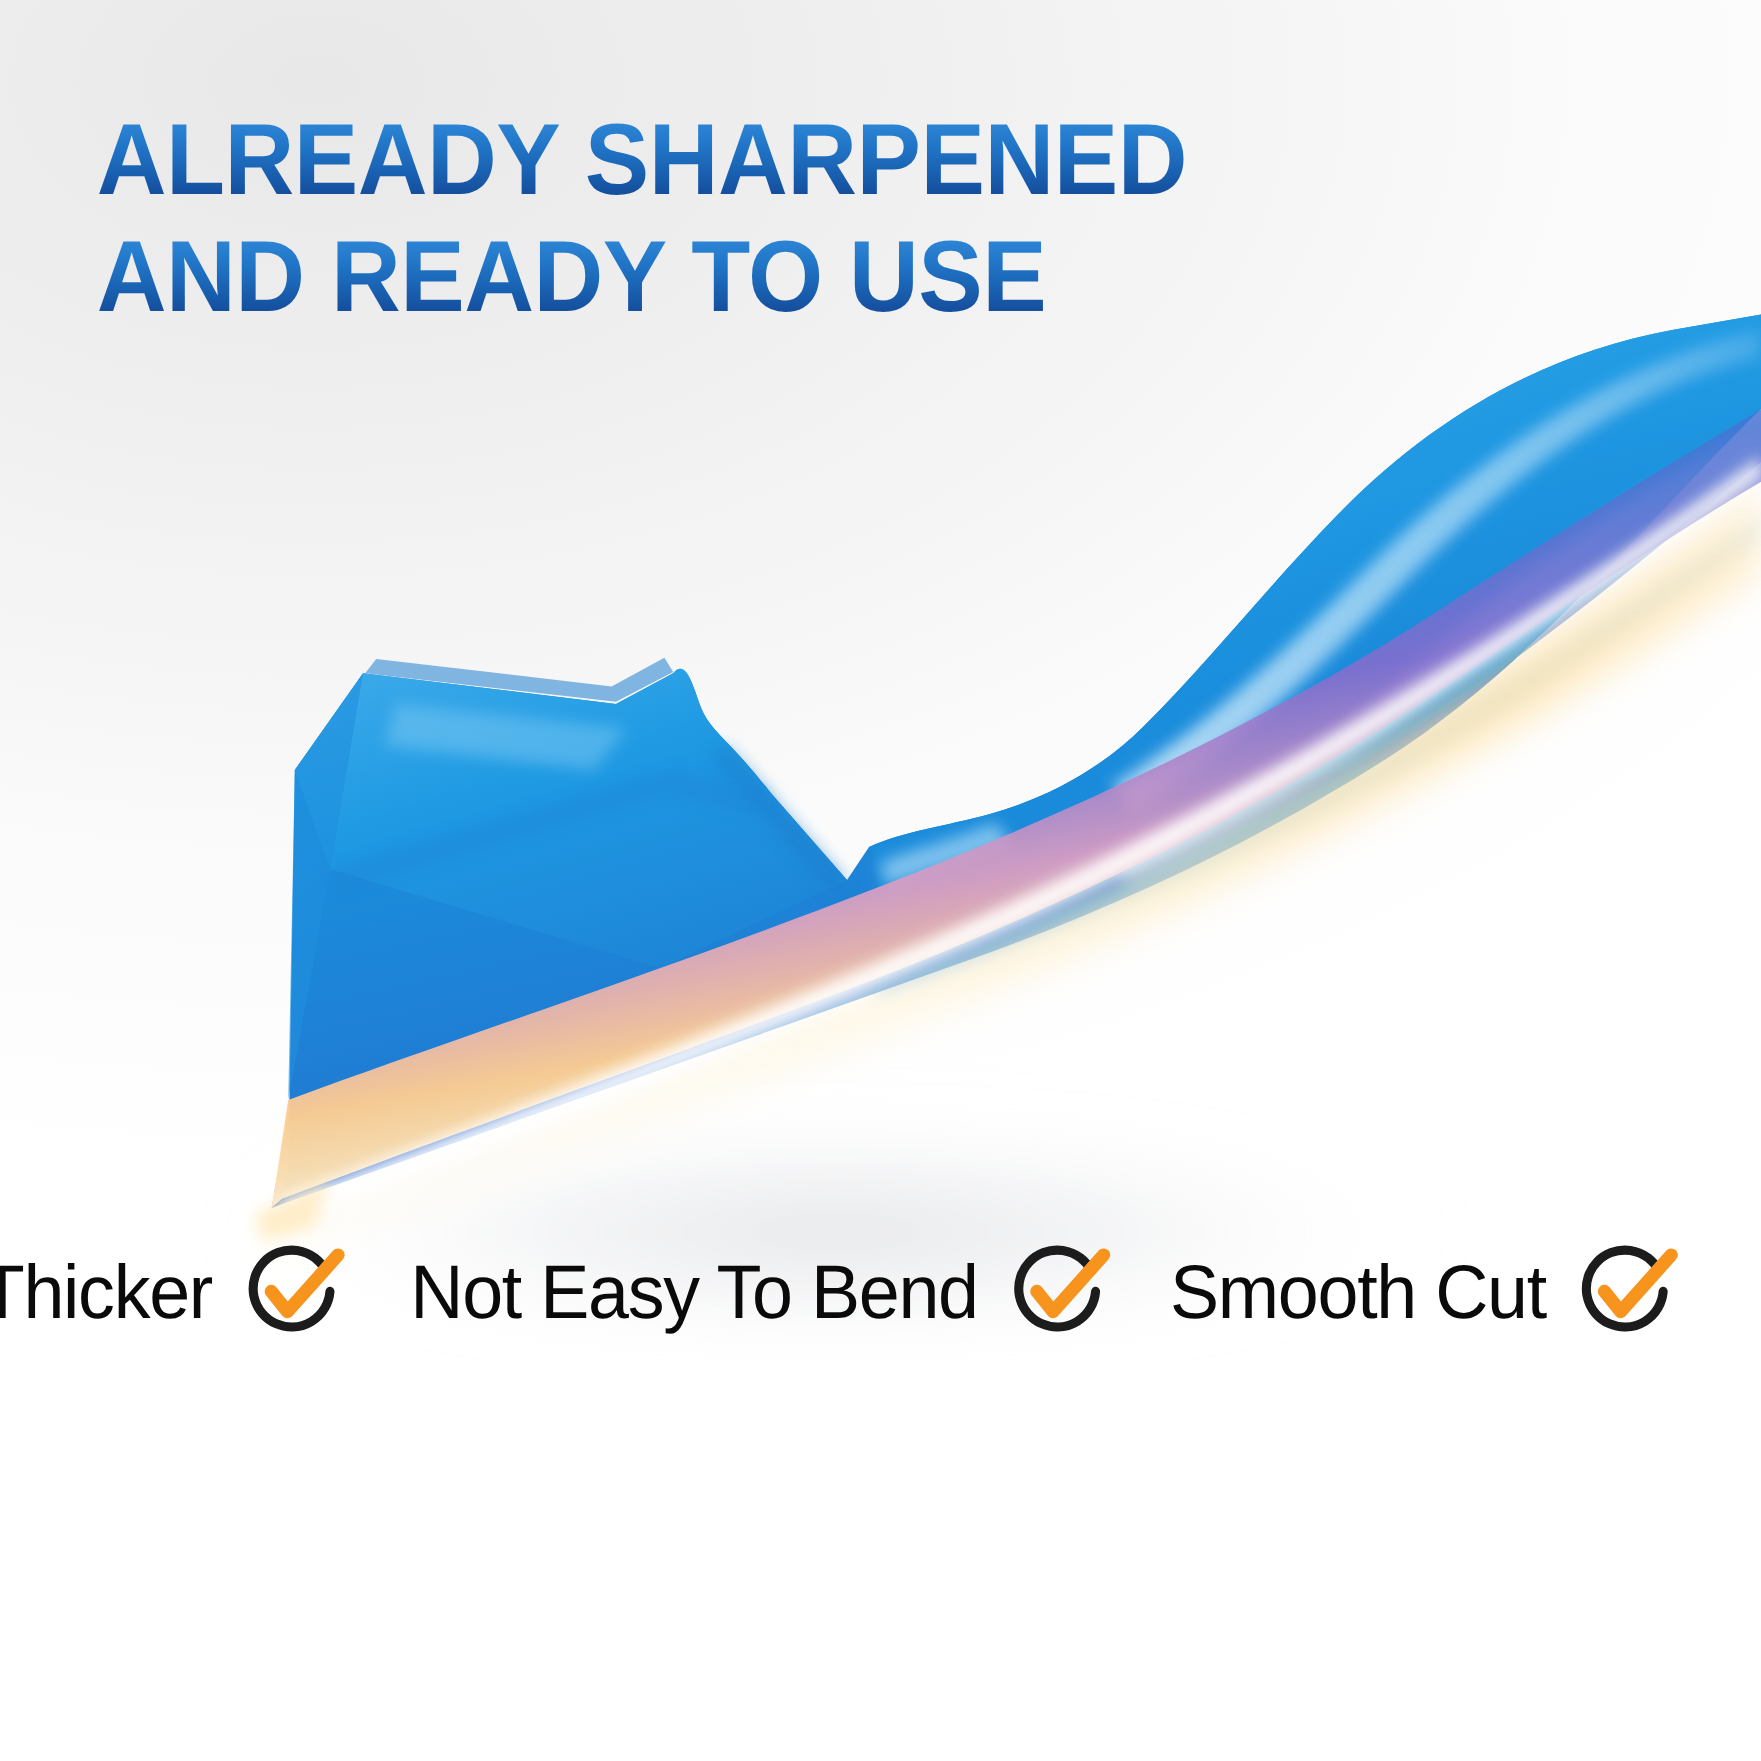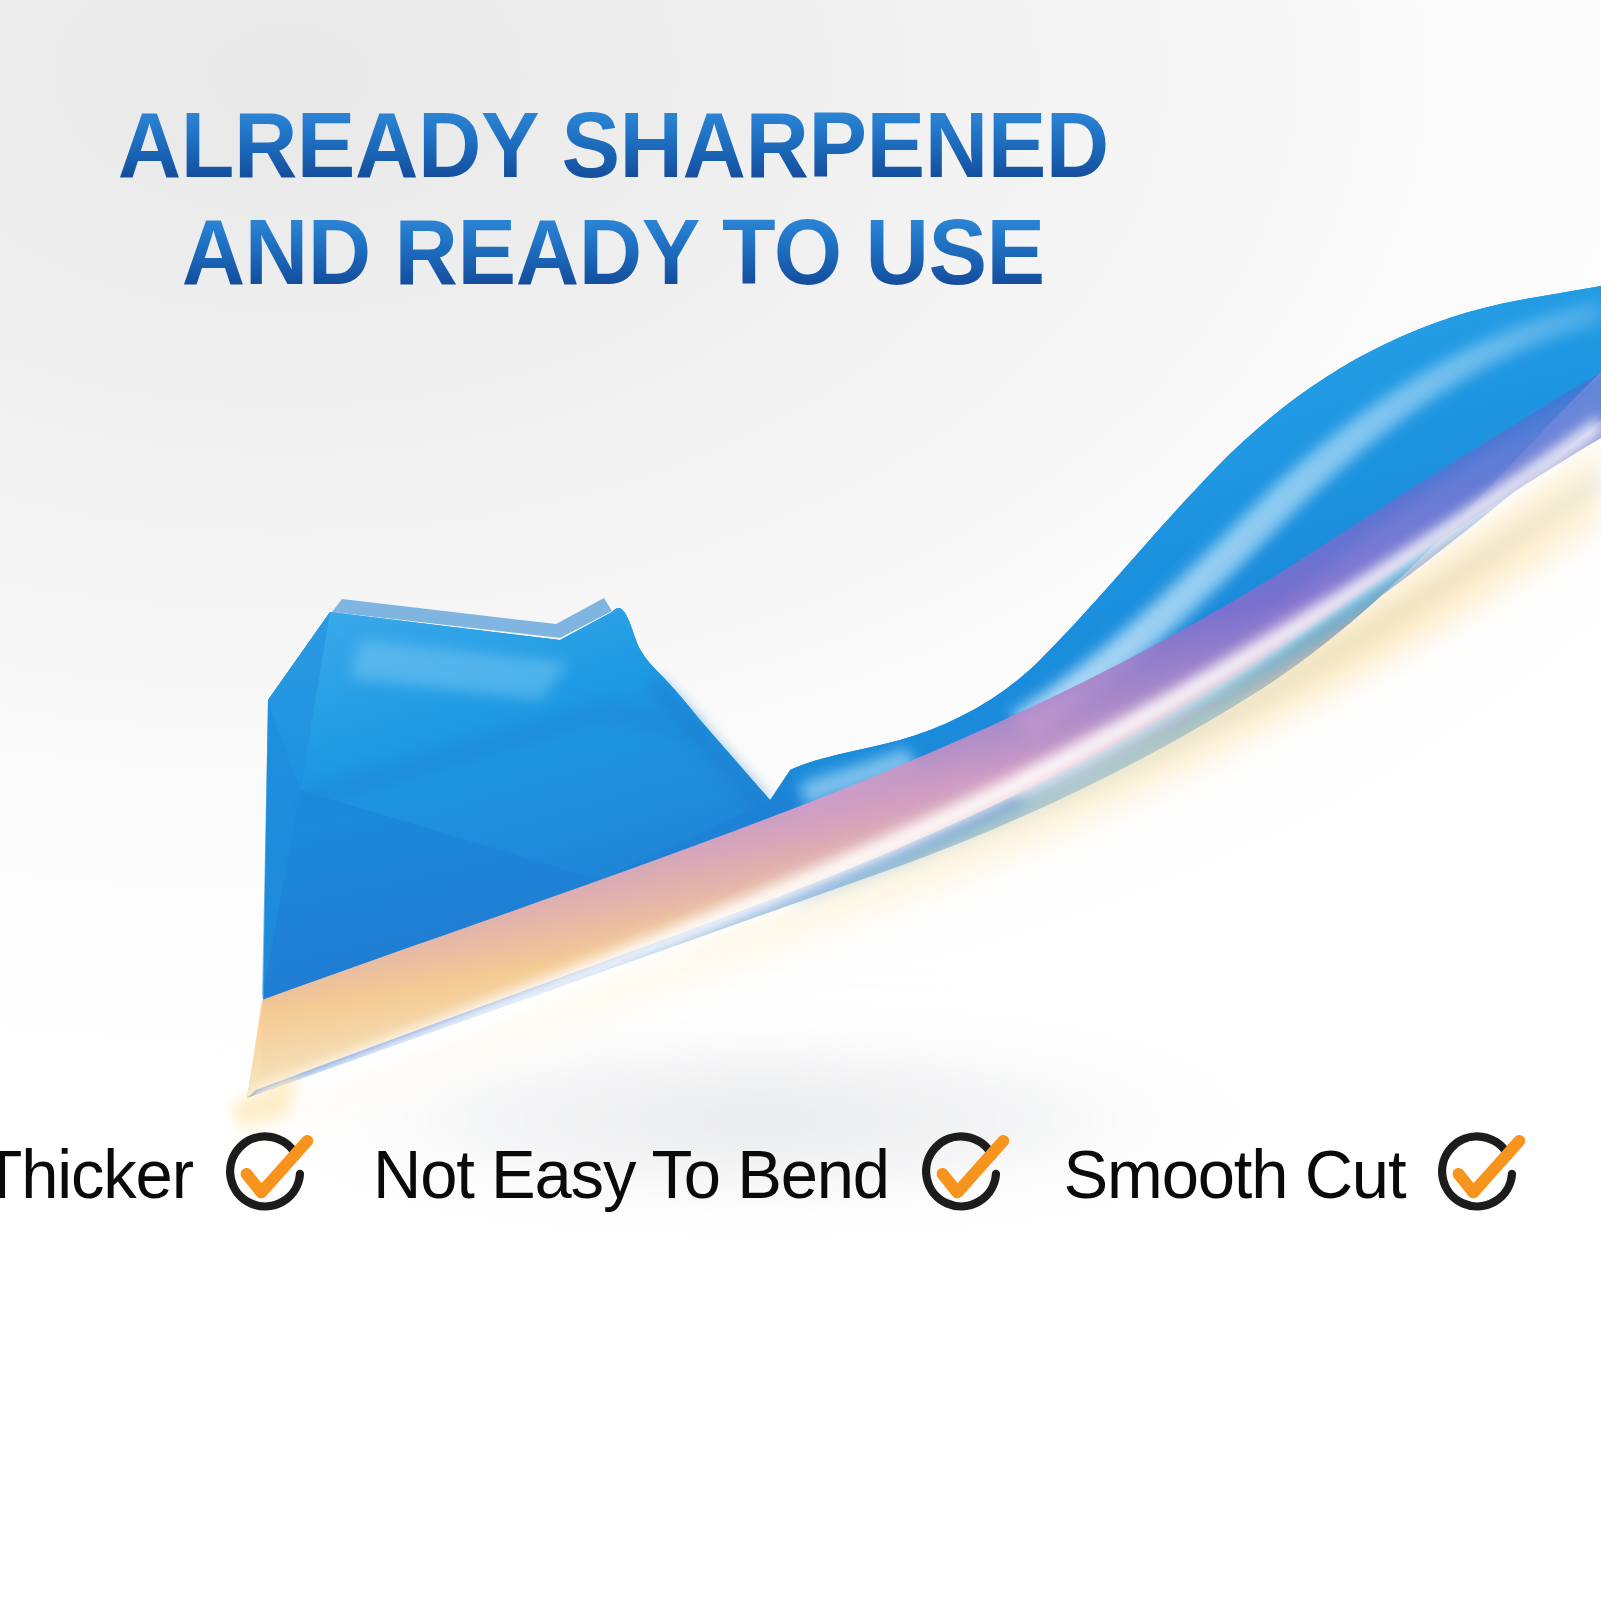--- a/index.html
+++ b/index.html
@@ -6,21 +6,20 @@
   body{
     width:1601px;height:1601px;overflow:hidden;
     font-family:"Liberation Sans",sans-serif;
     background:#ffffff;
   }
   #stage{
     position:relative;width:1601px;height:1237px;overflow:hidden;
     background:
       radial-gradient(120% 95% at 18% 6%, #e9e8e8 0%, #f2f1f1 32%, #fbfbfb 62%, #ffffff 85%),
       linear-gradient(152deg,#eceaea 0%,#f7f7f7 45%,#ffffff 100%);
-    text-align: center;
   }
 
   
   #headline{
     position:absolute;left:88px;top:92px;width:1100px;
     z-index:40;pointer-events:none;
   }
   .hl-line{
     font-family:"Liberation Sans",sans-serif;
     font-weight:700;

